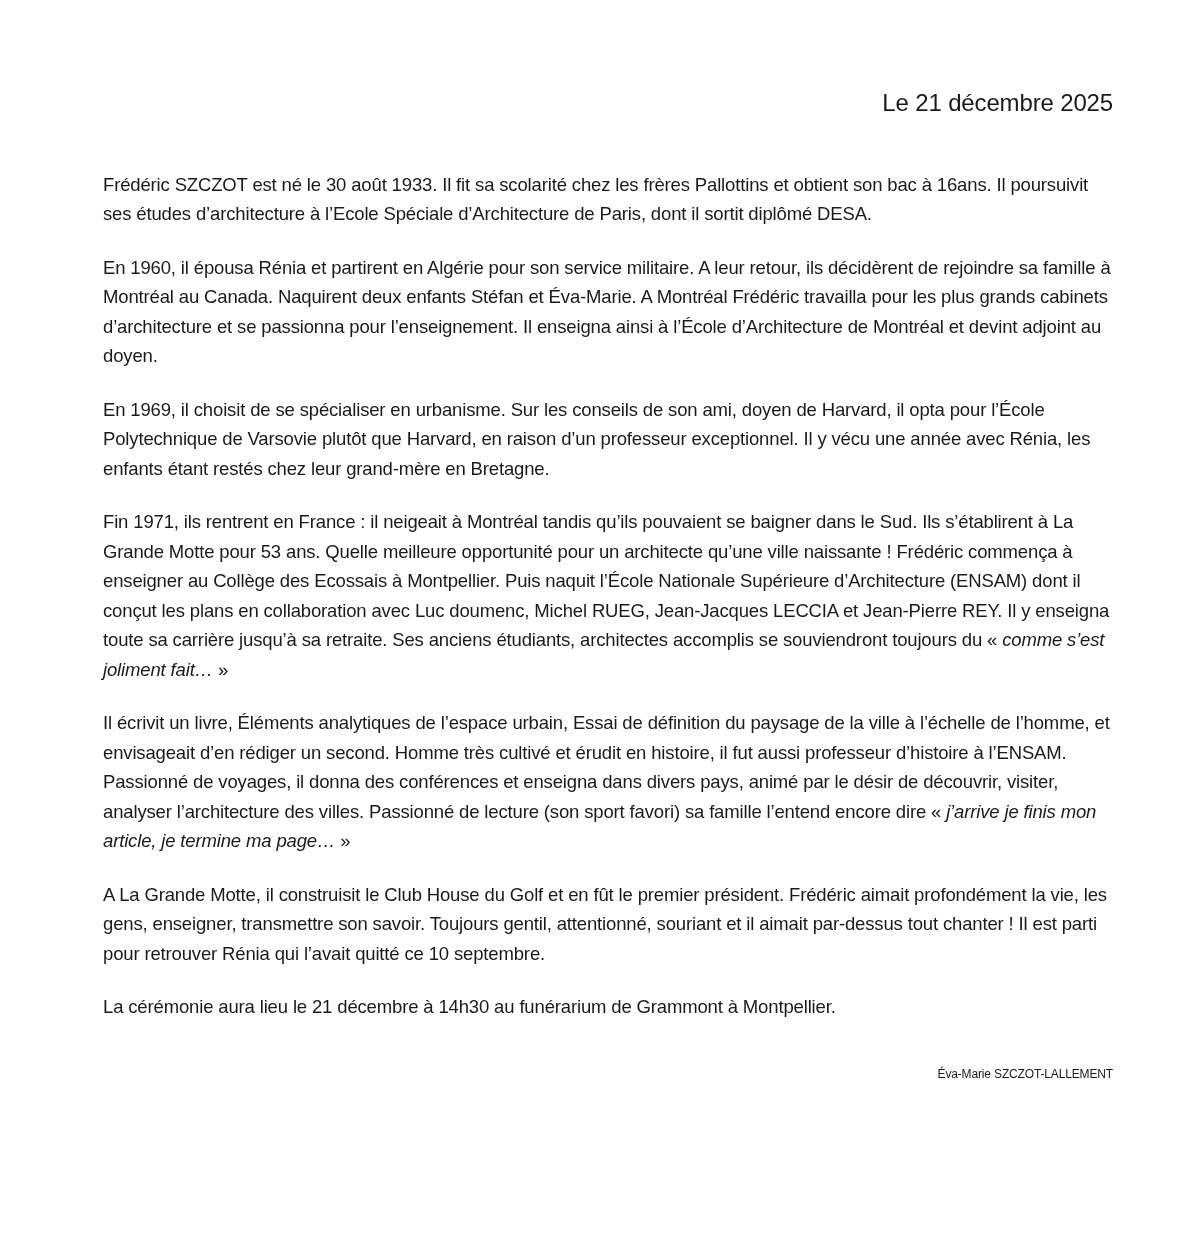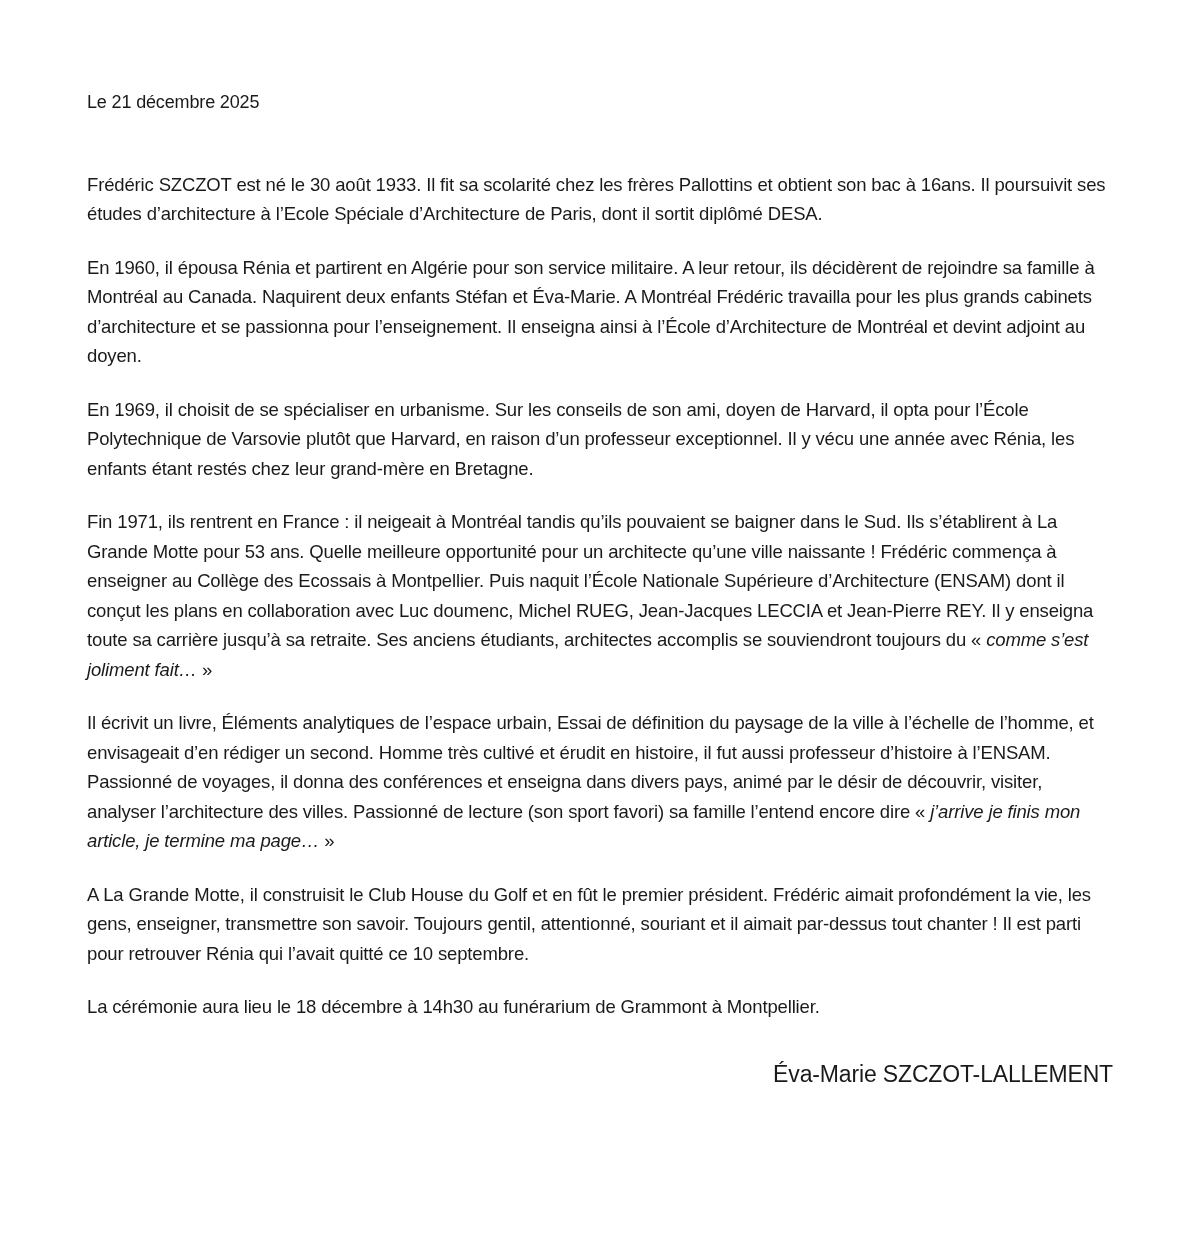--- a/index.html
+++ b/index.html
@@ -12,39 +12,40 @@
     width: 1200px;
     height: 1245px;
     background: #ffffff;
     box-sizing: border-box;
     padding: 88px 87px 0 87px;
     overflow: hidden;
     font-family: "Liberation Sans", "DejaVu Sans", sans-serif;
     color: #1a1a1a;
   }
   .date-line {
-    font-size: 18px;
+    text-align: right;
+    font-size: 24px;
     line-height: 29.5px;
     margin: 0 0 52px 0;
     letter-spacing: -0.15px;
   }
   .body-text p {
-    margin: 0 0 24px 0;
+    margin: 0 0 24px 16px;
     font-size: 18.5px;
     line-height: 29.5px;
     letter-spacing: -0.15px;
     text-align: left;
   }
   .body-text p em {
     font-style: italic;
   }
   .signature-line {
     margin-top: 38px;
     text-align: right;
-    font-size: 23px;
+    font-size: 12px;
     line-height: 29.5px;
     letter-spacing: -0.15px;
   }
 </style>
 </head>
 <body>
 
 <div class="page">
 
   <div class="date-line">Le 21 décembre 2025</div>
@@ -57,19 +58,19 @@
 
     <p><span>En 1969, il choisit de se spécialiser en urbanisme. Sur les conseils de son ami, doyen de Harvard, il opta pour l’École Polytechnique de Varsovie plutôt que Harvard, en raison d’un professeur exceptionnel. Il y vécu une année avec Rénia, les enfants étant restés chez leur grand-mère en Bretagne.</span></p>
 
     <p><span>Fin 1971, ils rentrent en France : il neigeait à Montréal tandis qu’ils pouvaient se baigner dans le Sud. Ils s’établirent à La Grande Motte pour 53 ans. Quelle meilleure opportunité pour un architecte qu’une ville naissante ! Frédéric commença à enseigner au Collège des Ecossais à Montpellier. Puis naquit l’École Nationale Supérieure d’Architecture (ENSAM) dont il conçut les plans en collaboration avec Luc doumenc, Michel RUEG, Jean-Jacques LECCIA et Jean-Pierre REY. Il y enseigna toute sa carrière jusqu’à sa retraite. Ses anciens étudiants, architectes accomplis se souviendront toujours du « </span><em>comme s’est joliment fait…</em><span> »</span></p>
 
     <p><span>Il écrivit un livre, Éléments analytiques de l’espace urbain, Essai de définition du paysage de la ville à l’échelle de l’homme, et envisageait d’en rédiger un second. Homme très cultivé et érudit en histoire, il fut aussi professeur d’histoire à l’ENSAM. Passionné de voyages, il donna des conférences et enseigna dans divers pays, animé par le désir de découvrir, visiter, analyser l’architecture des villes. Passionné de lecture (son sport favori) sa famille l’entend encore dire « </span><em>j’arrive je finis mon article, je termine ma page…</em><span> »</span></p>
 
     <p><span>A La Grande Motte, il construisit le Club House du Golf et en fût le premier président. Frédéric aimait profondément la vie, les gens, enseigner, transmettre son savoir. Toujours gentil, attentionné, souriant et il aimait par-dessus tout chanter ! Il est parti pour retrouver Rénia qui l’avait quitté ce 10 septembre.</span></p>
 
 
-    <p><span>La cérémonie aura lieu le 18 décembre à 14h30 au funérarium de Grammont à Montpellier.</span></p>
+    <p><span>La cérémonie aura lieu le 21 décembre à 14h30 au funérarium de Grammont à Montpellier.</span></p>
 
   </div>
 
   <div class="signature-line">Éva-Marie SZCZOT-LALLEMENT</div>
 
 </div>
 
 </body></html>

